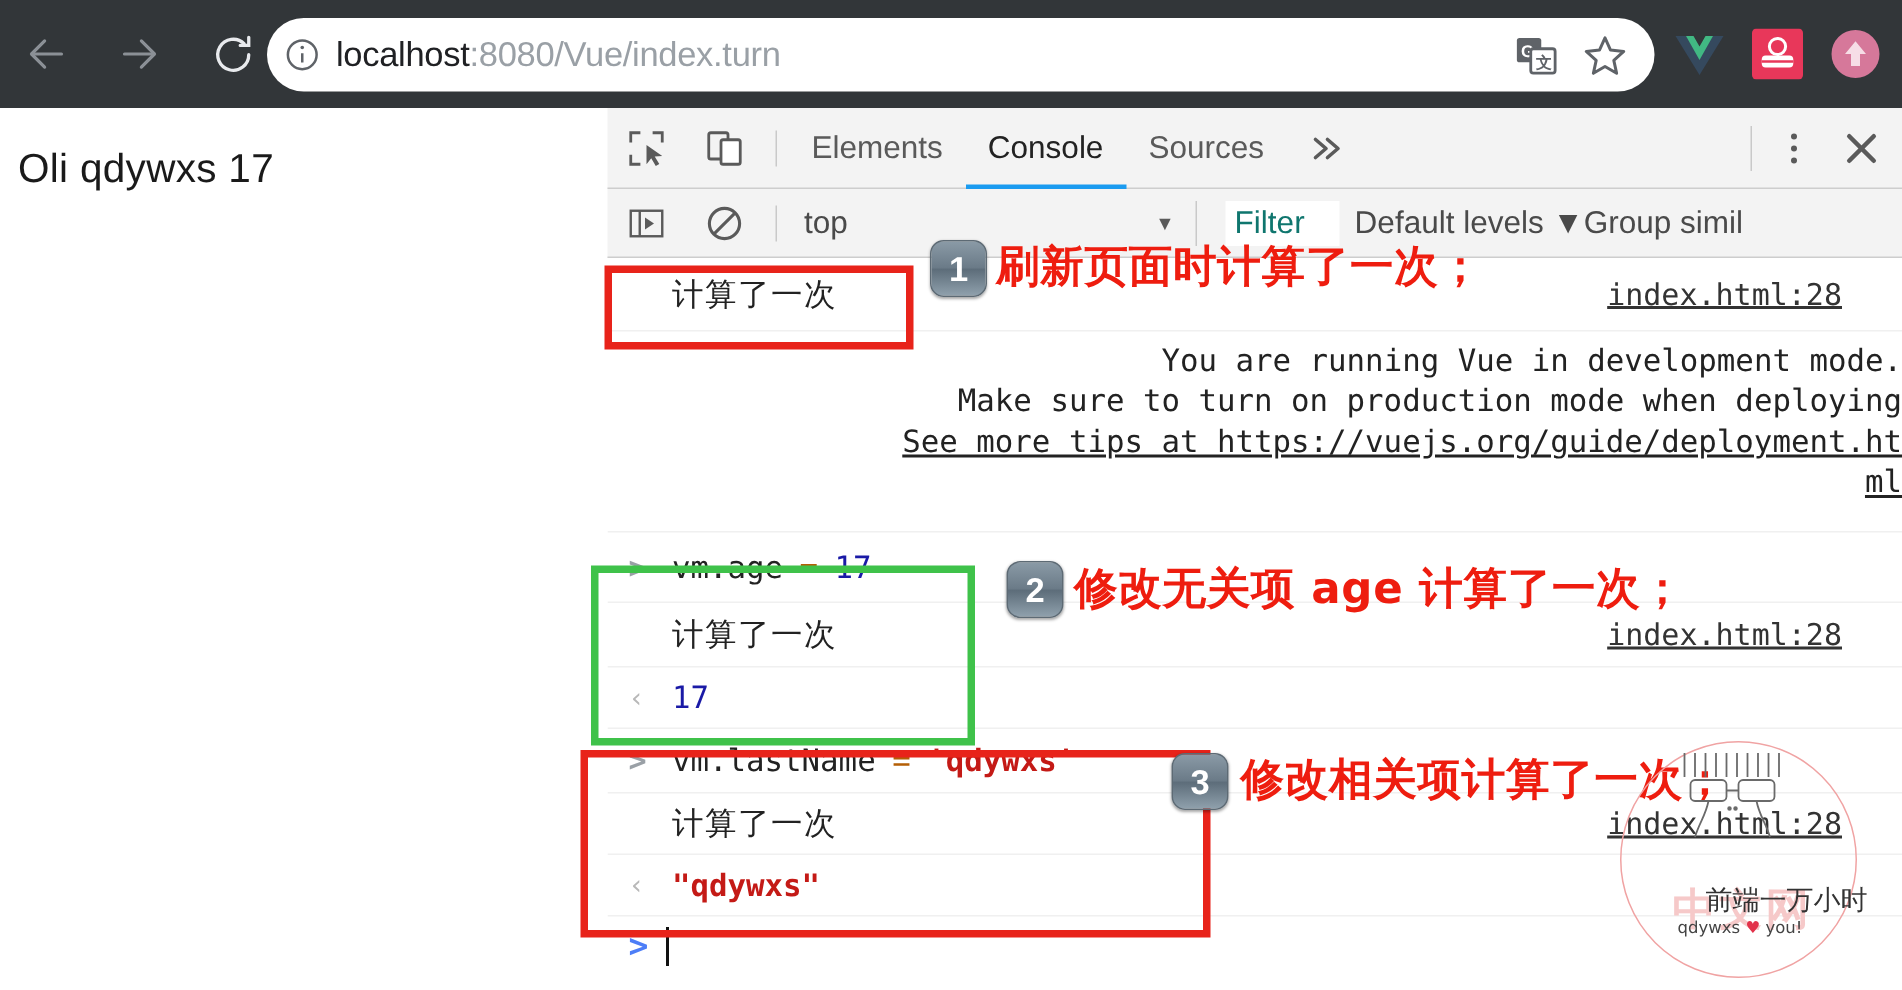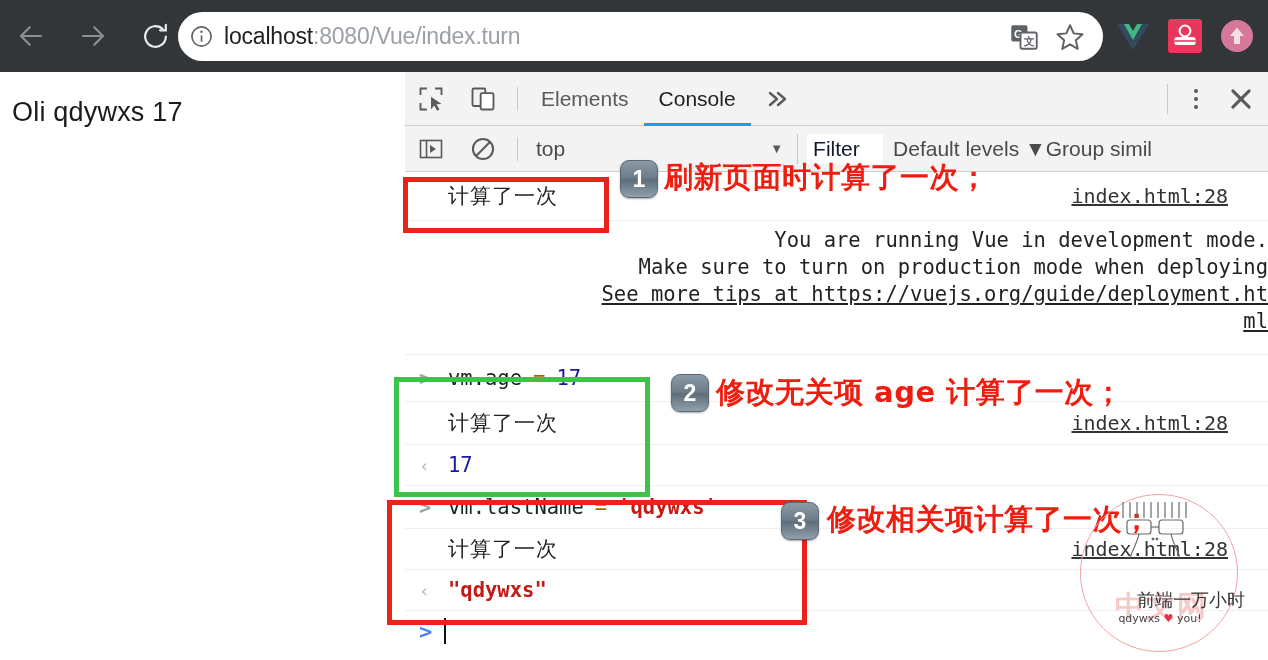--- a/index.html
+++ b/index.html
@@ -107,21 +107,21 @@
   }
   .cb-icon{ width:52px; height:46px; display:flex; align-items:center; justify-content:center; color:#5a5a5a; }
   .cb-ctx{
     display:flex; align-items:center; height:46px;
     font-size:21px; color:#4a4a4a; padding-left:10px;
   }
   .ctx-caret{ margin-left:205px; font-size:13px; color:#5a5a5a; }
   .cb-filter{
     height:30px; min-width:76px; background:#ffffff; border:0;
     display:flex; align-items:center; padding:0 6px;
-    font-size:21px; color:#0f172a; margin-left:3px;
+    font-size:21px; color:#0f766e; margin-left:13px;
   }
   .cb-levels{ font-size:21px; color:#4a4a4a; margin-left:10px; white-space:nowrap; }
   .cb-group{ font-size:21px; color:#4a4a4a; white-space:nowrap; overflow:hidden; }
 
   
   #console-body{
     position:absolute; left:0; top:100px; width:863px; height:488px;
     background:#ffffff; overflow:hidden;
   }
   .crow{
@@ -302,20 +302,23 @@
         <rect x="10" y="7" width="11" height="14" rx="1.2" fill="#ffffff"></rect>
       </svg>
     </div>
     <div class="dt-sep"></div>
 
     <div class="dt-tab">
       <span>Elements</span>
     </div>
     <div class="dt-tab active">
       <span>Console</span>
+    </div>
+    <div class="dt-tab">
+      <span>Sources</span>
     </div>
     <div class="dt-more">
       <svg width="26" height="20" viewBox="0 0 26 20" fill="none" stroke="#5a5a5a" stroke-width="2.4" stroke-linecap="round" stroke-linejoin="round">
         <polyline points="5,4 12,10 5,16"></polyline>
           <polyline points="13,4 20,10 13,16"></polyline>
       </svg>
     </div>
 
     <div class="dt-right">
       <div class="dt-vsep"></div>

